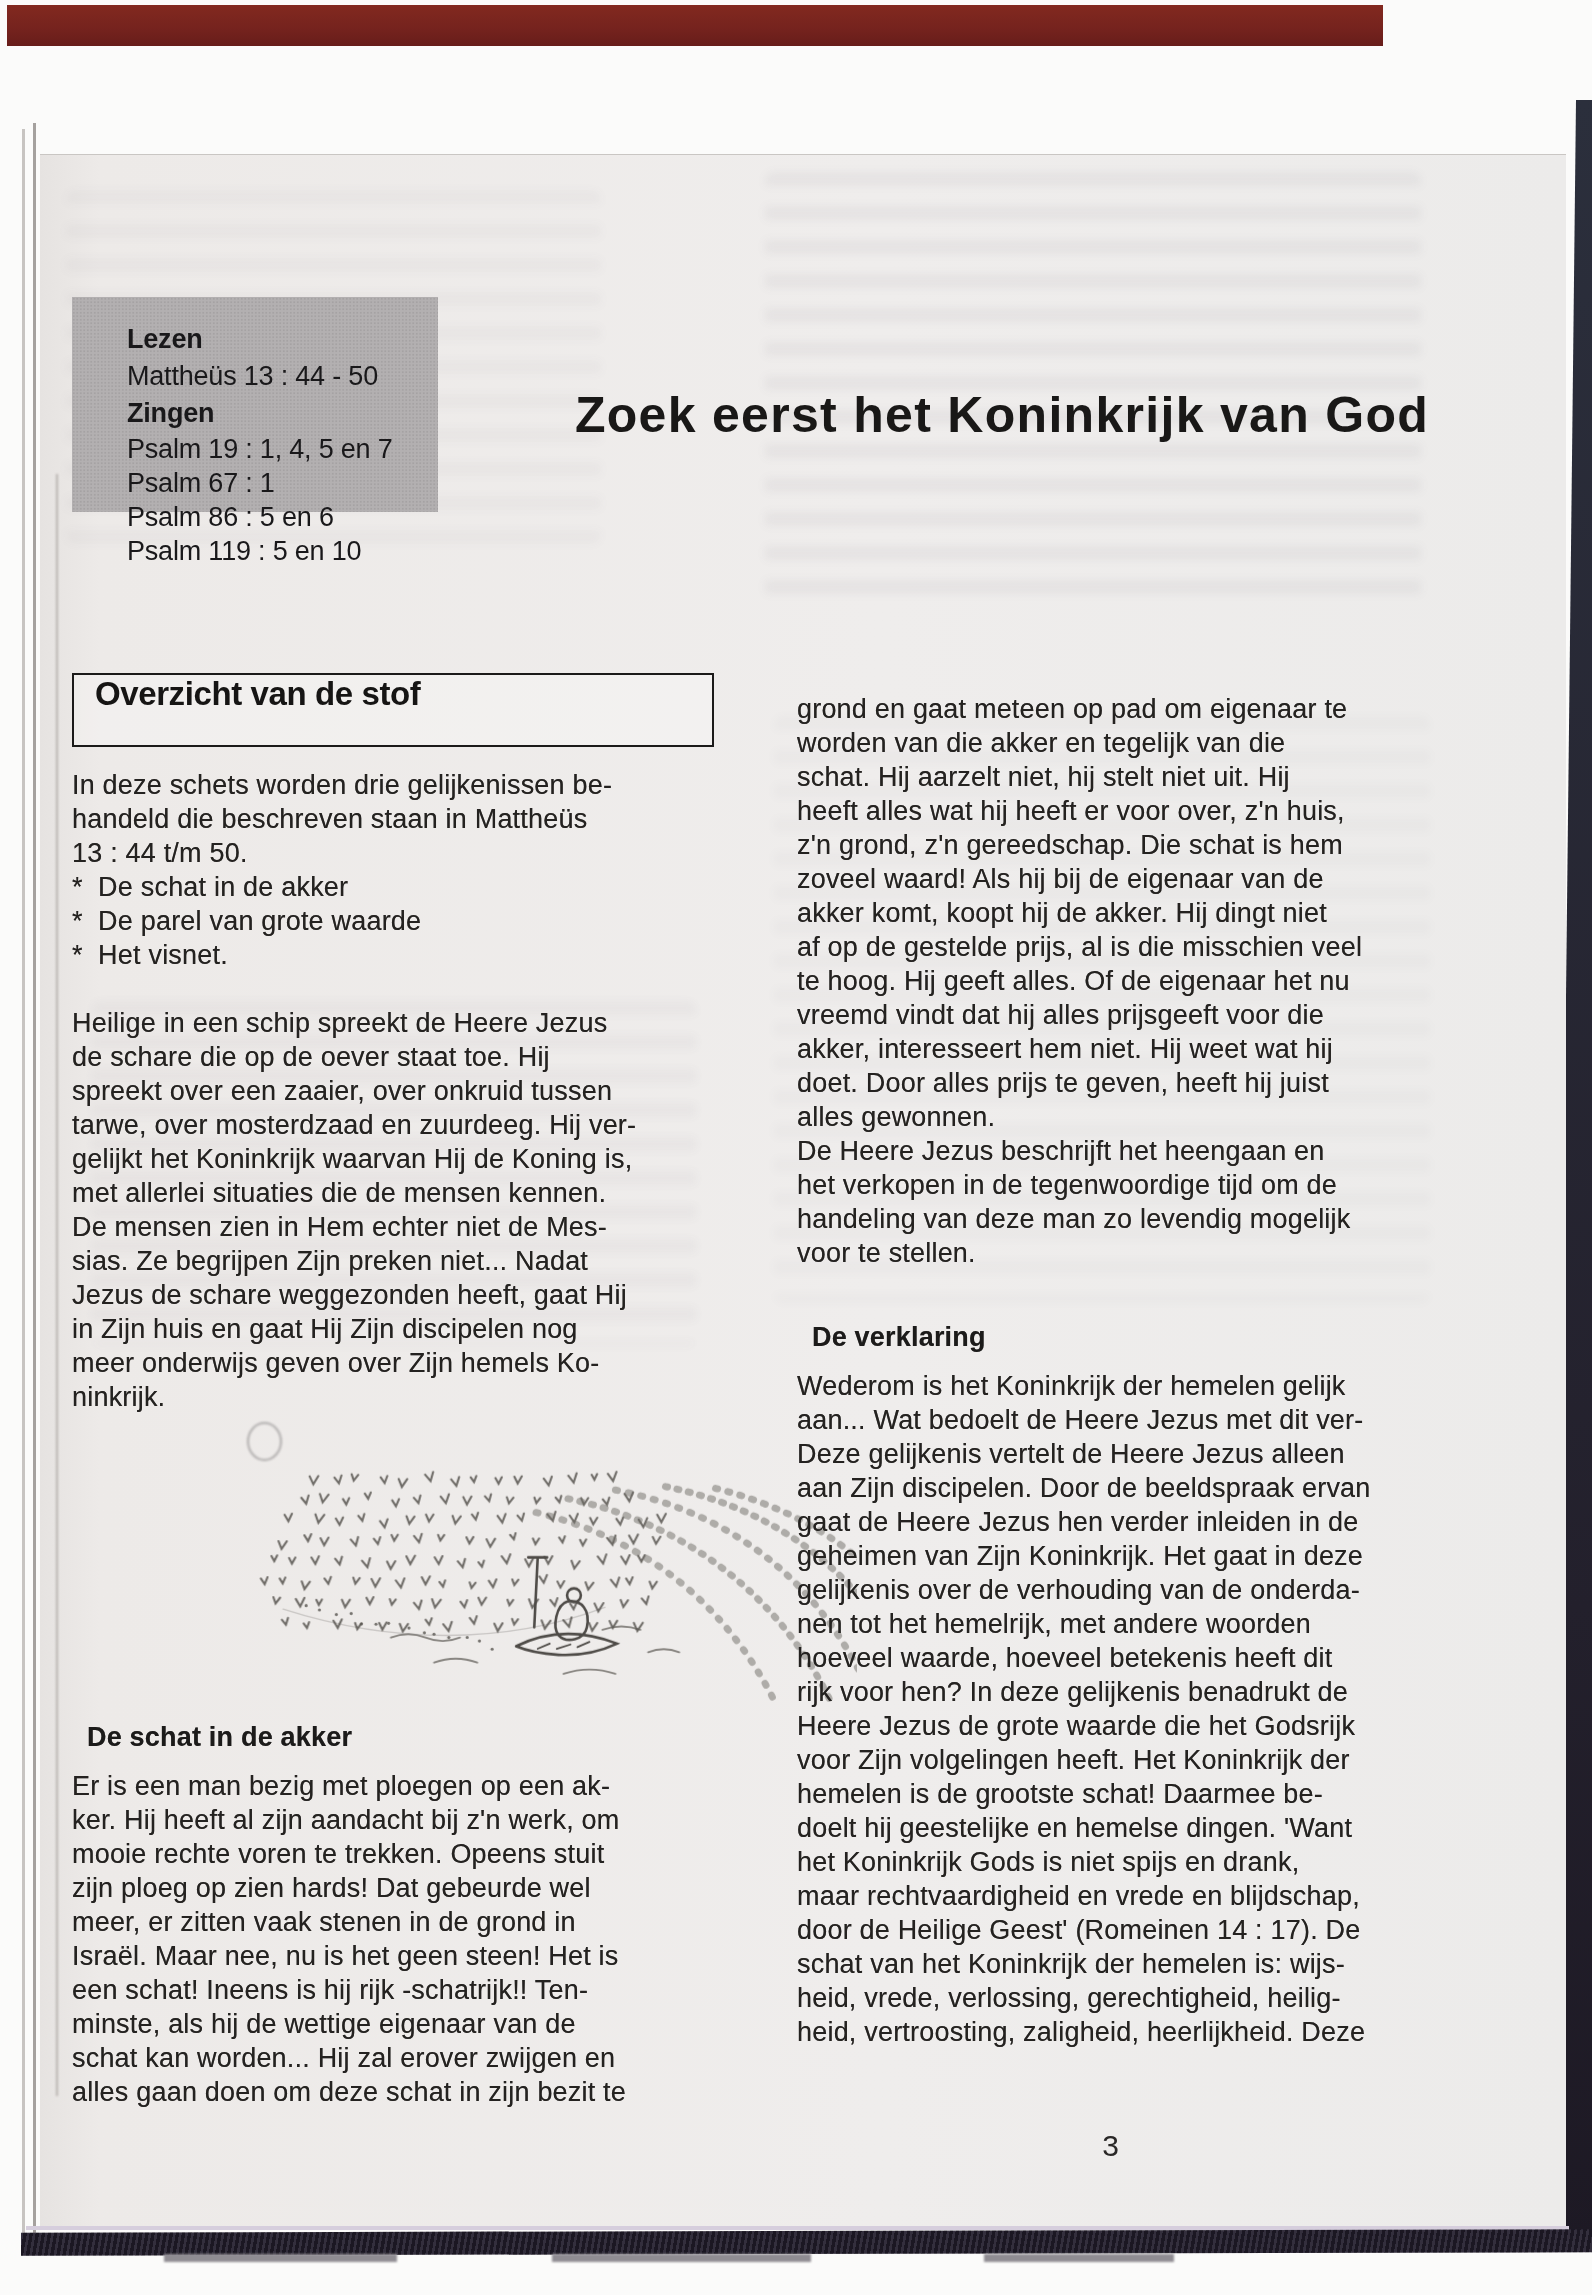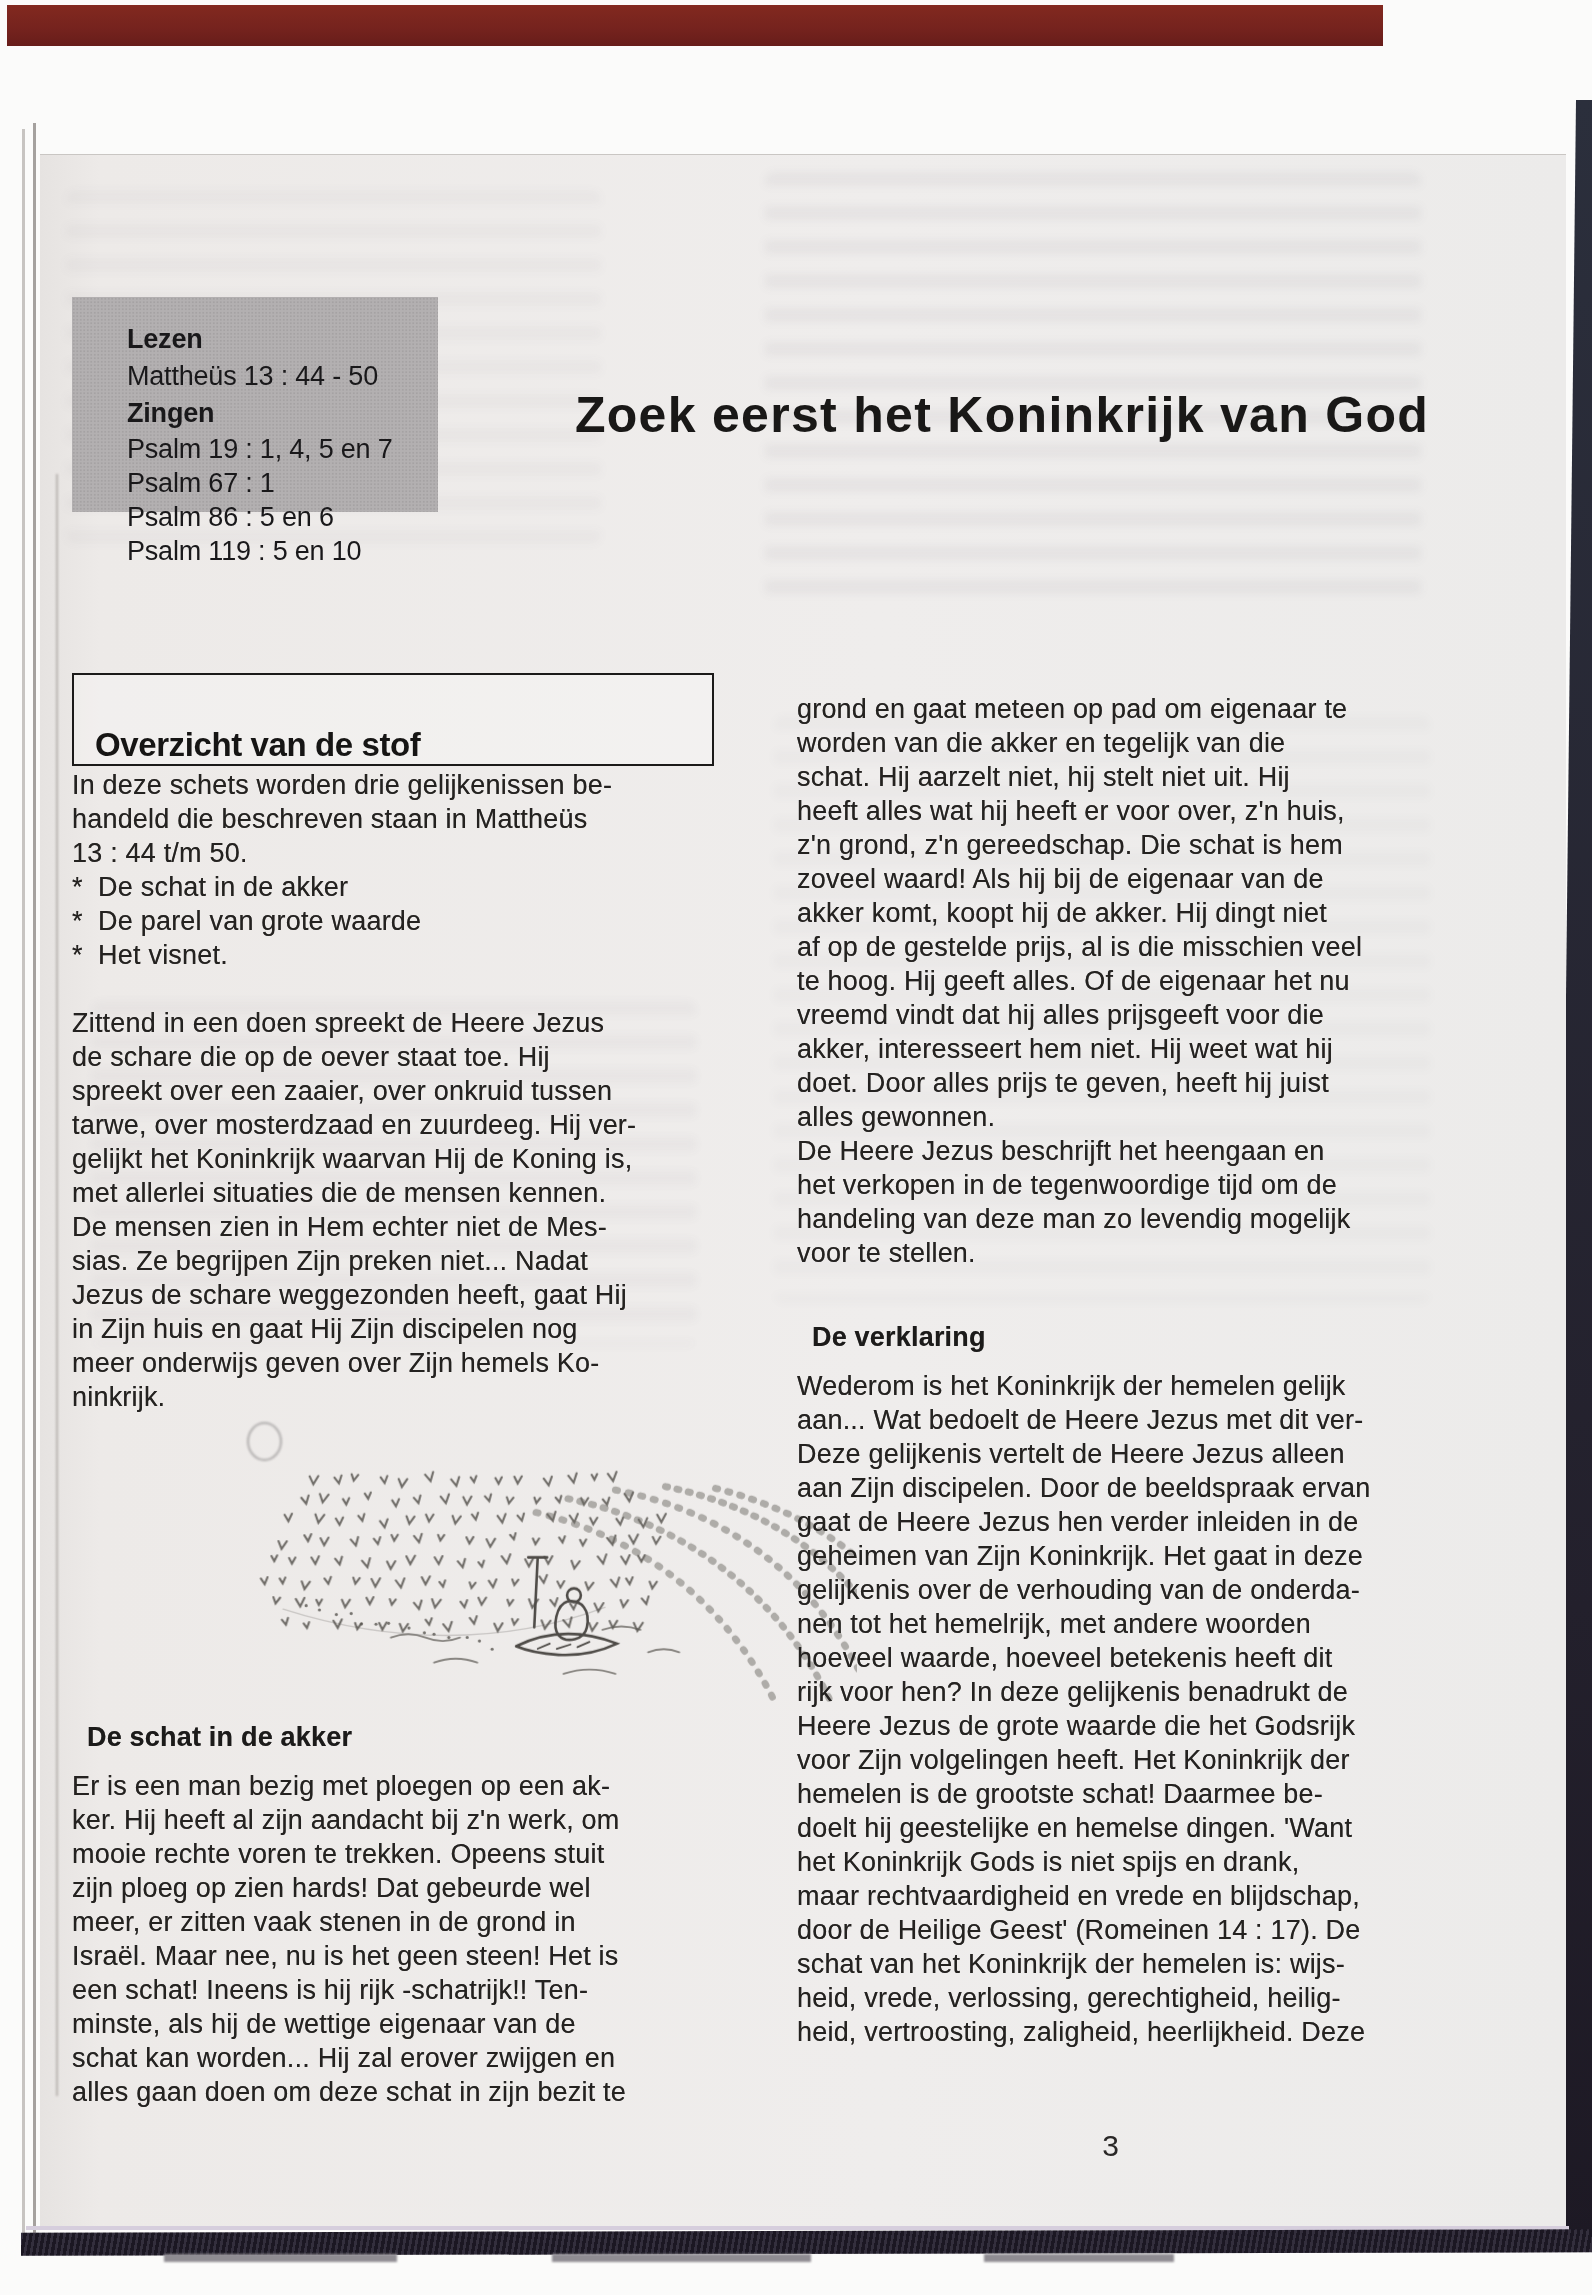--- a/index.html
+++ b/index.html
@@ -36,22 +36,22 @@
       background-size:3.5px 3.5px;
       padding:24px 0 0 55px;box-sizing:border-box;
       font-size:27px;line-height:37px;letter-spacing:-0.2px;color:#19181a;}
   #info-box .b{font-weight:bold;}
   #info-box div{white-space:pre;}
   
   #page-title{position:absolute;left:444px;top:231px;width:1036px;text-align:center;
       font-family:Liberation Sans, sans-serif;font-weight:bold;font-size:50px;
       letter-spacing:1.3px;color:#191817;white-space:nowrap;}
   
-  #overview-box{position:absolute;left:32px;top:518px;width:642px;height:93px;
-      border:2.6px solid #1b1a19;box-sizing:border-box;display:flex;align-items:flex-end;
+  #overview-box{position:absolute;left:32px;top:518px;width:642px;height:74px;
+      border:2.6px solid #1b1a19;box-sizing:border-box;display:flex;align-items:flex-start;
       padding-left:21px;background:rgba(255,255,255,.25);}
   #overview-box span{font-weight:bold;font-size:33px;letter-spacing:-0.4px;color:#161514;}
   
   .col{position:absolute;font-size:27px;line-height:34px;letter-spacing:0.2px;
       color:#242220;text-shadow:0 0 0.4px rgba(20,18,16,.55);}
   #left-col{left:32px;top:613px;width:690px;}
   #right-col{left:757px;top:537px;width:716px;}
   .tl{height:34px;line-height:34px;white-space:pre;}
   .para-gap{height:34px;}
   .col h3{font-size:27px;line-height:34px;margin:15px;font-weight:bold;color:#1c1b1a;}
@@ -98,21 +98,21 @@
       <div>
           <div class="tl">In deze schets worden drie gelijkenissen be-</div>
           <div class="tl">handeld die beschreven staan in Mattheüs</div>
           <div class="tl">13 : 44 t/m 50.</div>
           <div class="tl">*  De schat in de akker</div>
           <div class="tl">*  De parel van grote waarde</div>
           <div class="tl">*  Het visnet.</div>
         </div>
       <div class="para-gap"></div>
       <div>
-          <div class="tl">Zittend in een doen spreekt de Heere Jezus</div>
+          <div class="tl">Heilige in een schip spreekt de Heere Jezus</div>
           <div class="tl">de schare die op de oever staat toe. Hij</div>
           <div class="tl">spreekt over een zaaier, over onkruid tussen</div>
           <div class="tl">tarwe, over mosterdzaad en zuurdeeg. Hij ver-</div>
           <div class="tl">gelijkt het Koninkrijk waarvan Hij de Koning is,</div>
           <div class="tl">met allerlei situaties die de mensen kennen.</div>
           <div class="tl">De mensen zien in Hem echter niet de Mes-</div>
           <div class="tl">sias. Ze begrijpen Zijn preken niet... Nadat</div>
           <div class="tl">Jezus de schare weggezonden heeft, gaat Hij</div>
           <div class="tl">in Zijn huis en gaat Hij Zijn discipelen nog</div>
           <div class="tl">meer onderwijs geven over Zijn hemels Ko-</div>

